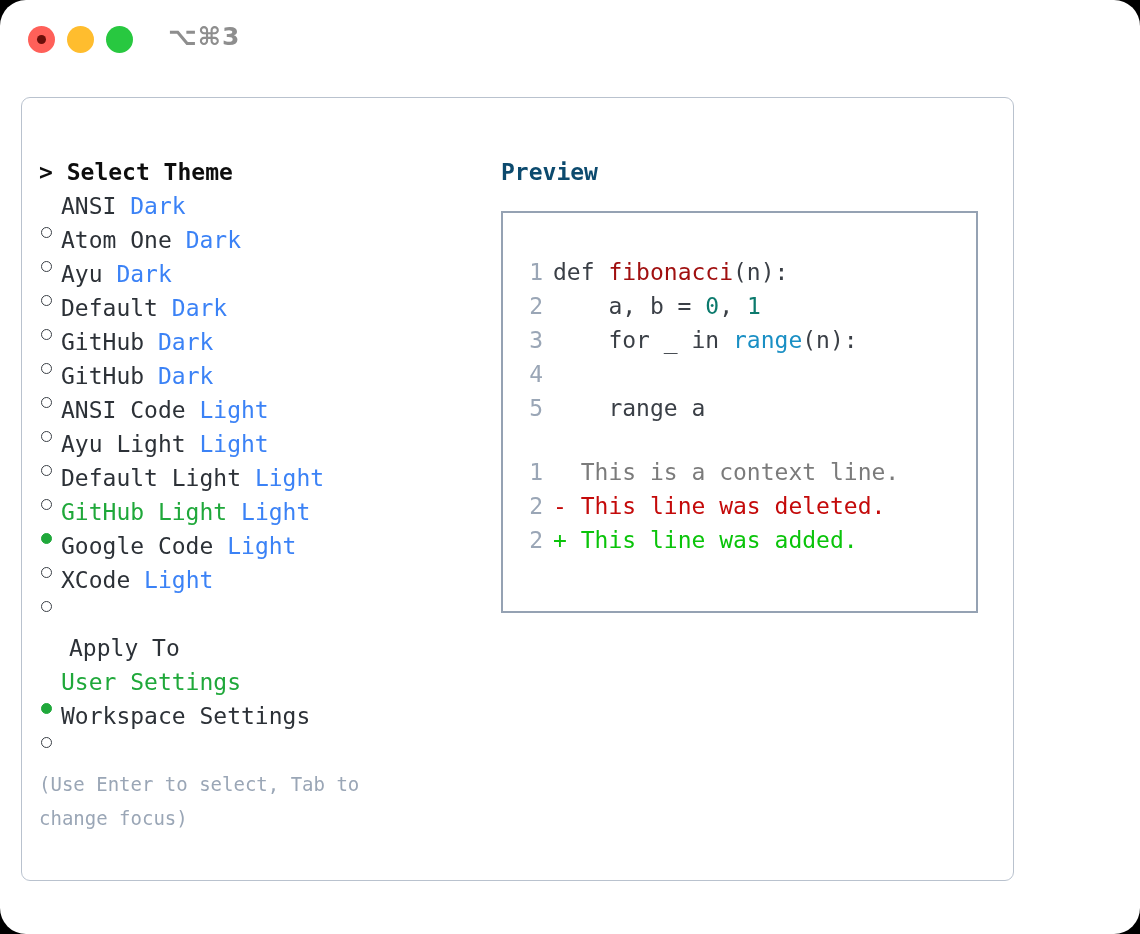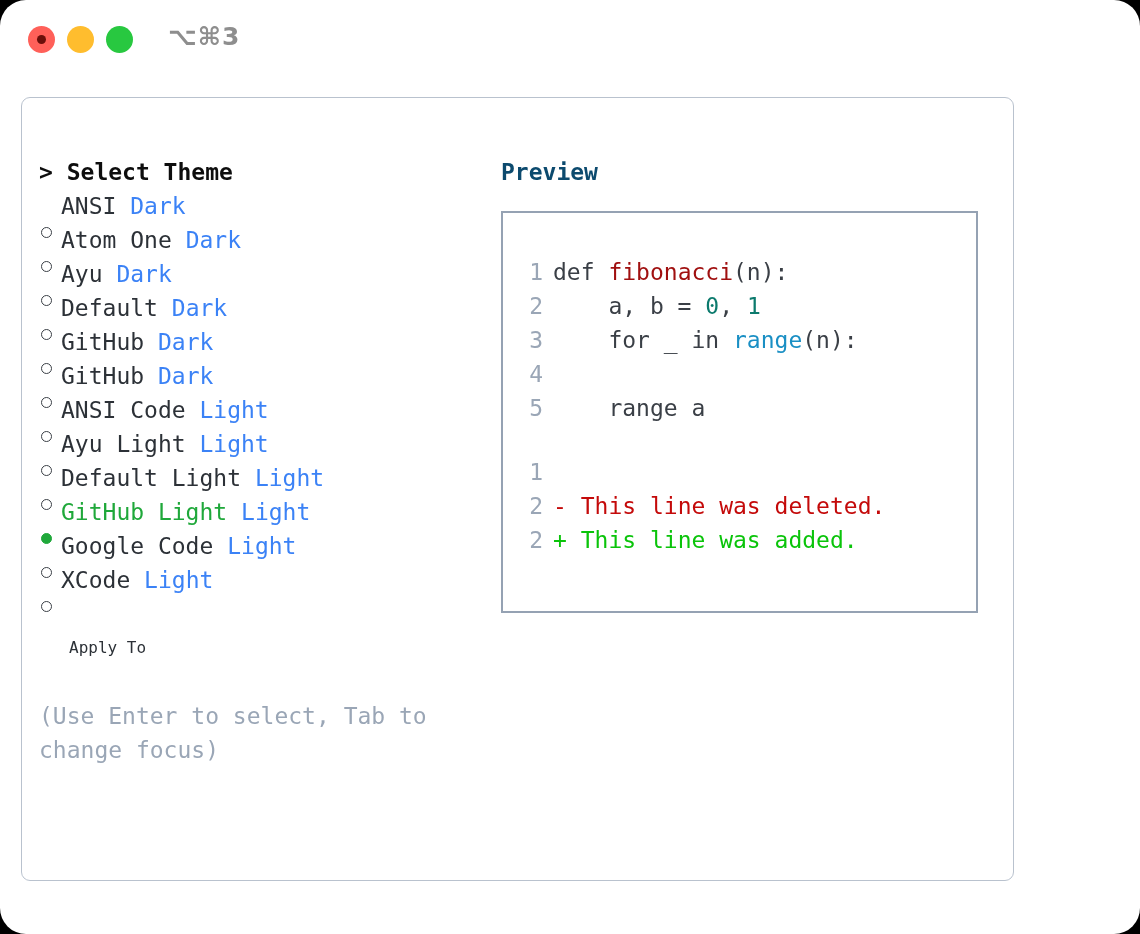--- a/index.html
+++ b/index.html
@@ -146,30 +146,30 @@
   .row.selected .label {
     color: #1fa83a;
   }
   .tag {
     color: #3b82f6;
   }
 
   .spacer-row { height: 34px; }
 
   .section-label {
-    font-size: 16px;
+    font-size: 23px;
     color: #2c3137;
     line-height: 34px;
     padding-left: 30px;
     white-space: pre;
   }
 
   .hint {
     margin-top: 34px;
-    font-size: 23px;
+    font-size: 19px;
     line-height: 34px;
     color: #9aa6b6;
     width: 400px;
     white-space: normal;
   }
 
   
   .right-col {
     position: absolute;
     left: 479px;
@@ -252,39 +252,43 @@
             <div class="row"><span class="bullet"></span><span class="label">Default Light</span><span class="label"> </span><span class="tag">Light</span></div>
             <div class="row selected"><span class="bullet"></span><span class="label">GitHub Light</span><span class="label"> </span><span class="tag">Light</span></div>
             <div class="row"><span class="bullet"></span><span class="label">Google Code</span><span class="label"> </span><span class="tag">Light</span></div>
             <div class="row"><span class="bullet"></span><span class="label">XCode</span><span class="label"> </span><span class="tag">Light</span></div>
           </div>
 
         <div class="spacer-row"></div>
 
         <div class="section-label">Apply To</div>
 
+        <div id="apply-to-list">
+            <div class="row selected"><span class="bullet"></span><span class="label">User Settings</span></div>
+            <div class="row"><span class="bullet"></span><span class="label">Workspace Settings</span></div>
+          </div>
 
         <div class="hint">(Use Enter to select, Tab to change focus)</div>
       </div>
 
       <div class="right-col">
         <div class="preview-title">Preview</div>
 
         <div class="preview-box">
           <div class="code-area">
             <div id="code-block">
                 <div class="code-line"><span class="lnum">1</span><span><span class="ctext">def </span><span class="tok-fn">fibonacci</span><span class="ctext">(n):</span></span></div>
                 <div class="code-line"><span class="lnum">2</span><span><span class="ctext">    a, b = </span><span class="tok-num">0</span><span class="ctext">, </span><span class="tok-num">1</span></span></div>
                 <div class="code-line"><span class="lnum">3</span><span><span class="ctext">    for _ in </span><span class="tok-call">range</span><span class="ctext">(n):</span></span></div>
                 <div class="code-line"><span class="lnum">4</span></div>
                 <div class="code-line"><span class="lnum">5</span><span><span class="ctext">    range a</span></span></div>
               </div>
             <div class="diff-gap"></div>
             <div id="diff-block">
-                <div class="code-line"><span class="lnum">1</span><span class="diff-context">  </span></div>
+                <div class="code-line"><span class="lnum">1</span><span class="diff-context">  </span><span class="diff-context">This is a context line.</span></div>
                 <div class="code-line"><span class="lnum">2</span><span class="diff-del">- </span><span class="diff-del">This line was deleted.</span></div>
                 <div class="code-line"><span class="lnum">2</span><span class="diff-add">+ </span><span class="diff-add">This line was added.</span></div>
               </div>
           </div>
         </div>
       </div>
 
     </div>
   </div>
 </div>

